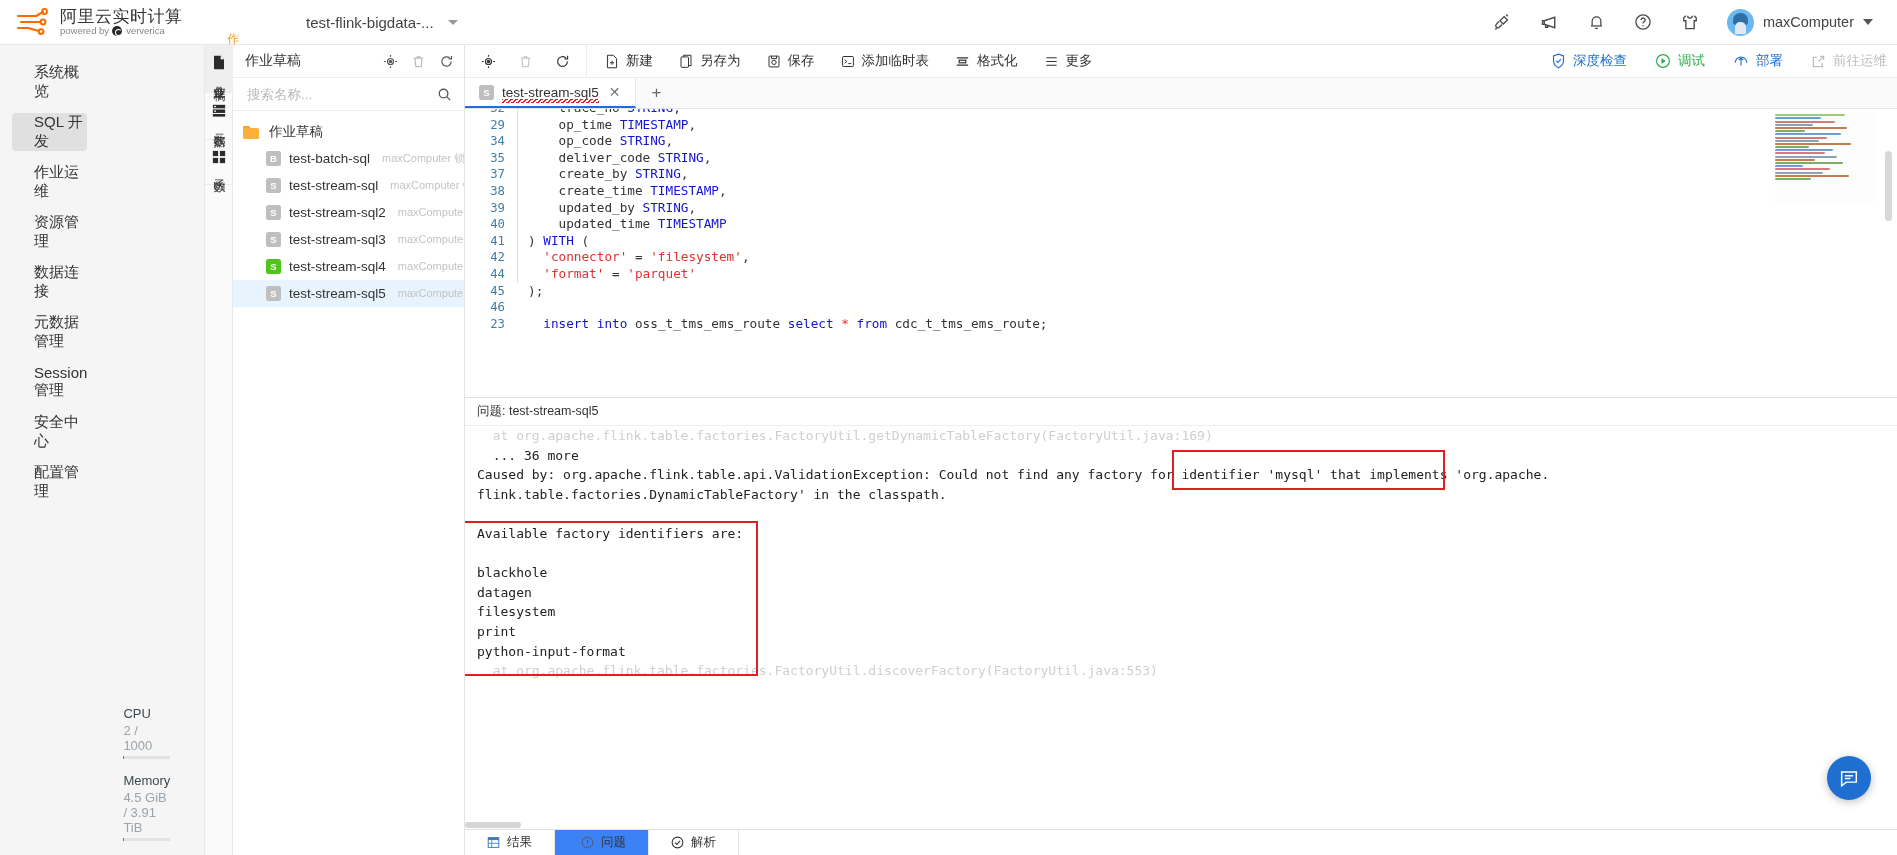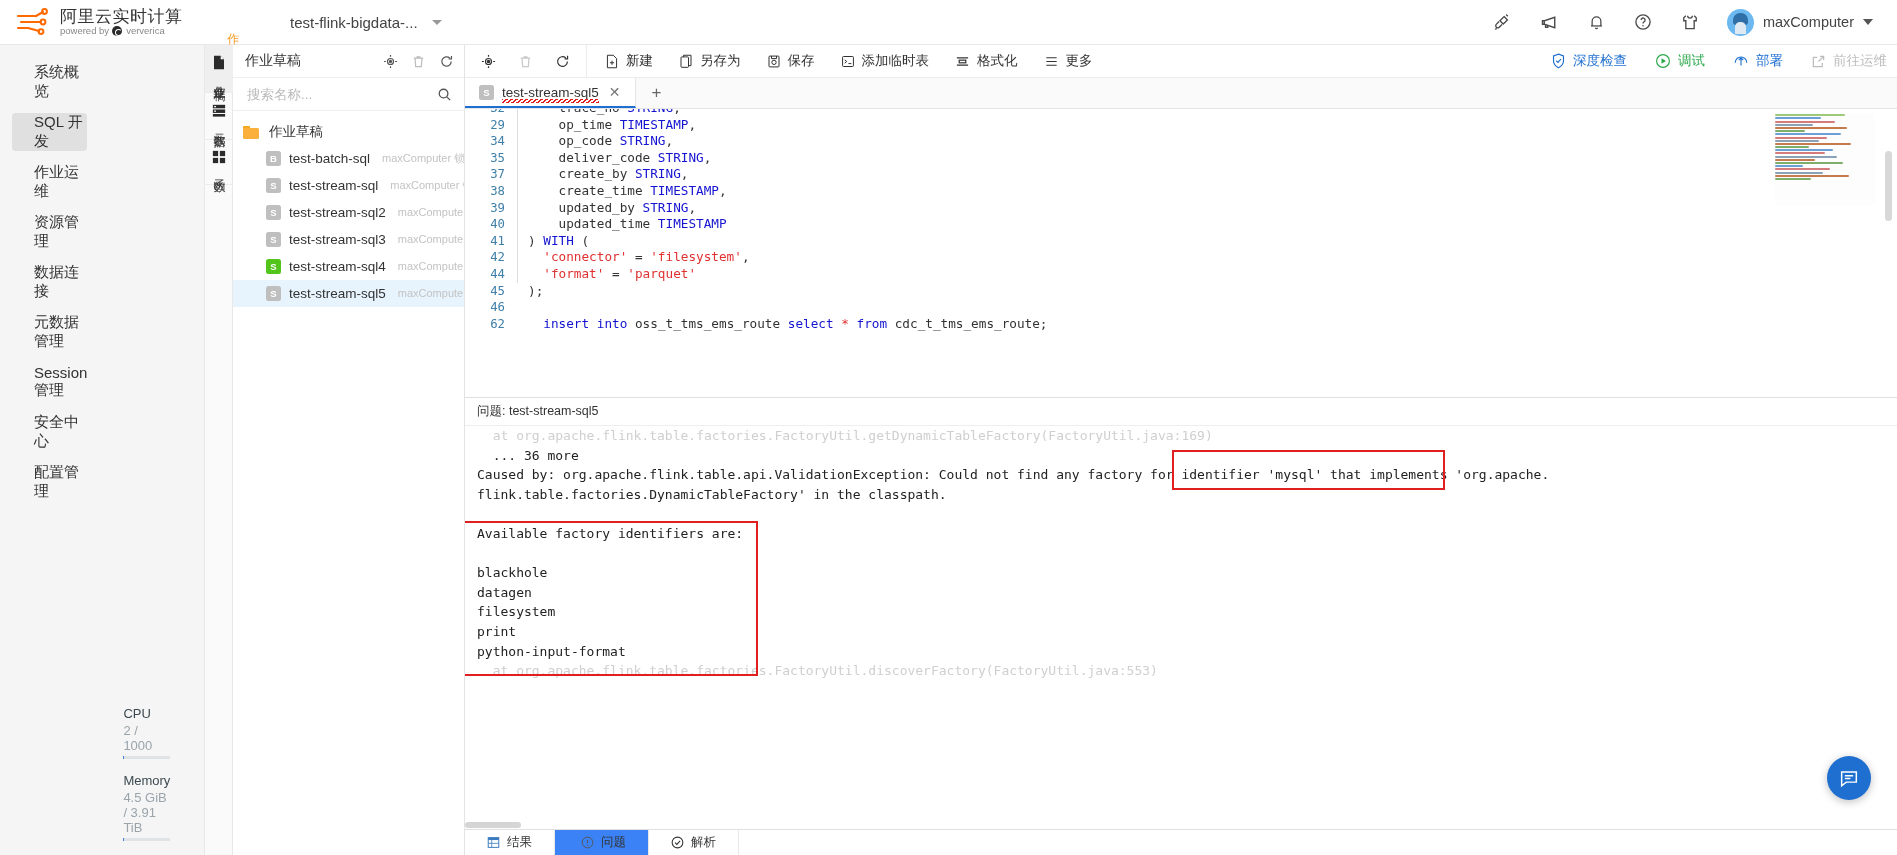--- a/index.html
+++ b/index.html
@@ -28,21 +28,21 @@
     display:inline-block; width:10px;height:10px;border-radius:50%;
     background:#2b2b2b; position:relative; margin:0 2px 0 1px;
   }
   .brand-sub .vv-dot::after{
     content:""; position:absolute; left:2.5px; top:2.5px; width:5px;height:5px;
     border-radius:50%; border:1.2px solid #fff; border-right-color:transparent;
   }
 
   .proj-select {
     display: flex; align-items: center; gap: 14px;
-    margin-left: 30px; font-size: 15px; color: #444; cursor: pointer;
+    margin-left: 46px; font-size: 15px; color: #444; cursor: pointer;
   }
   .caret-down {
     width: 0;height: 0;border-left: 5px solid transparent;border-right: 5px solid transparent;
     border-top: 5px solid #999;
   }
   .topbar-spacer { flex: 1 1 auto; }
   .top-icons { display: flex; align-items: center; gap: 27px; padding-right: 18px; }
   .top-icons svg { display: block; }
   .user-chip { display:flex; align-items:center; gap:9px; cursor:pointer; padding-right: 6px;}
   .avatar {
@@ -644,21 +644,21 @@
           <span class="lnum">45</span>
           <span class="guide" style="background:transparent"></span>
           <span class="ctext"><span class="punc">);</span></span>
         </div>
         <div class="crow">
           <span class="lnum">46</span>
           <span class="guide" style="background:transparent"></span>
           <span class="ctext"></span>
         </div>
         <div class="crow">
-          <span class="lnum">62</span>
+          <span class="lnum">23</span>
           <span class="guide" style="background:transparent"></span>
           <span class="ctext"><span class="op">  </span><span class="kw">insert</span><span class="op"> </span><span class="kw">into</span><span class="op"> oss_t_tms_ems_route </span><span class="kw">select</span><span class="op"> </span><span class="str">*</span><span class="op"> </span><span class="kw">from</span><span class="op"> cdc_t_tms_ems_route;</span></span>
         </div>
       </div>
 
       <div class="minimap">
         <div class="mm-line" style="width:70%;background:#9ecb7a"></div>
         <div class="mm-line" style="width:46%;background:#6d9fd6"></div>
         <div class="mm-line" style="width:60%;background:#d47b7b"></div>
         <div class="mm-line" style="width:38%;background:#8aa2b8"></div>

